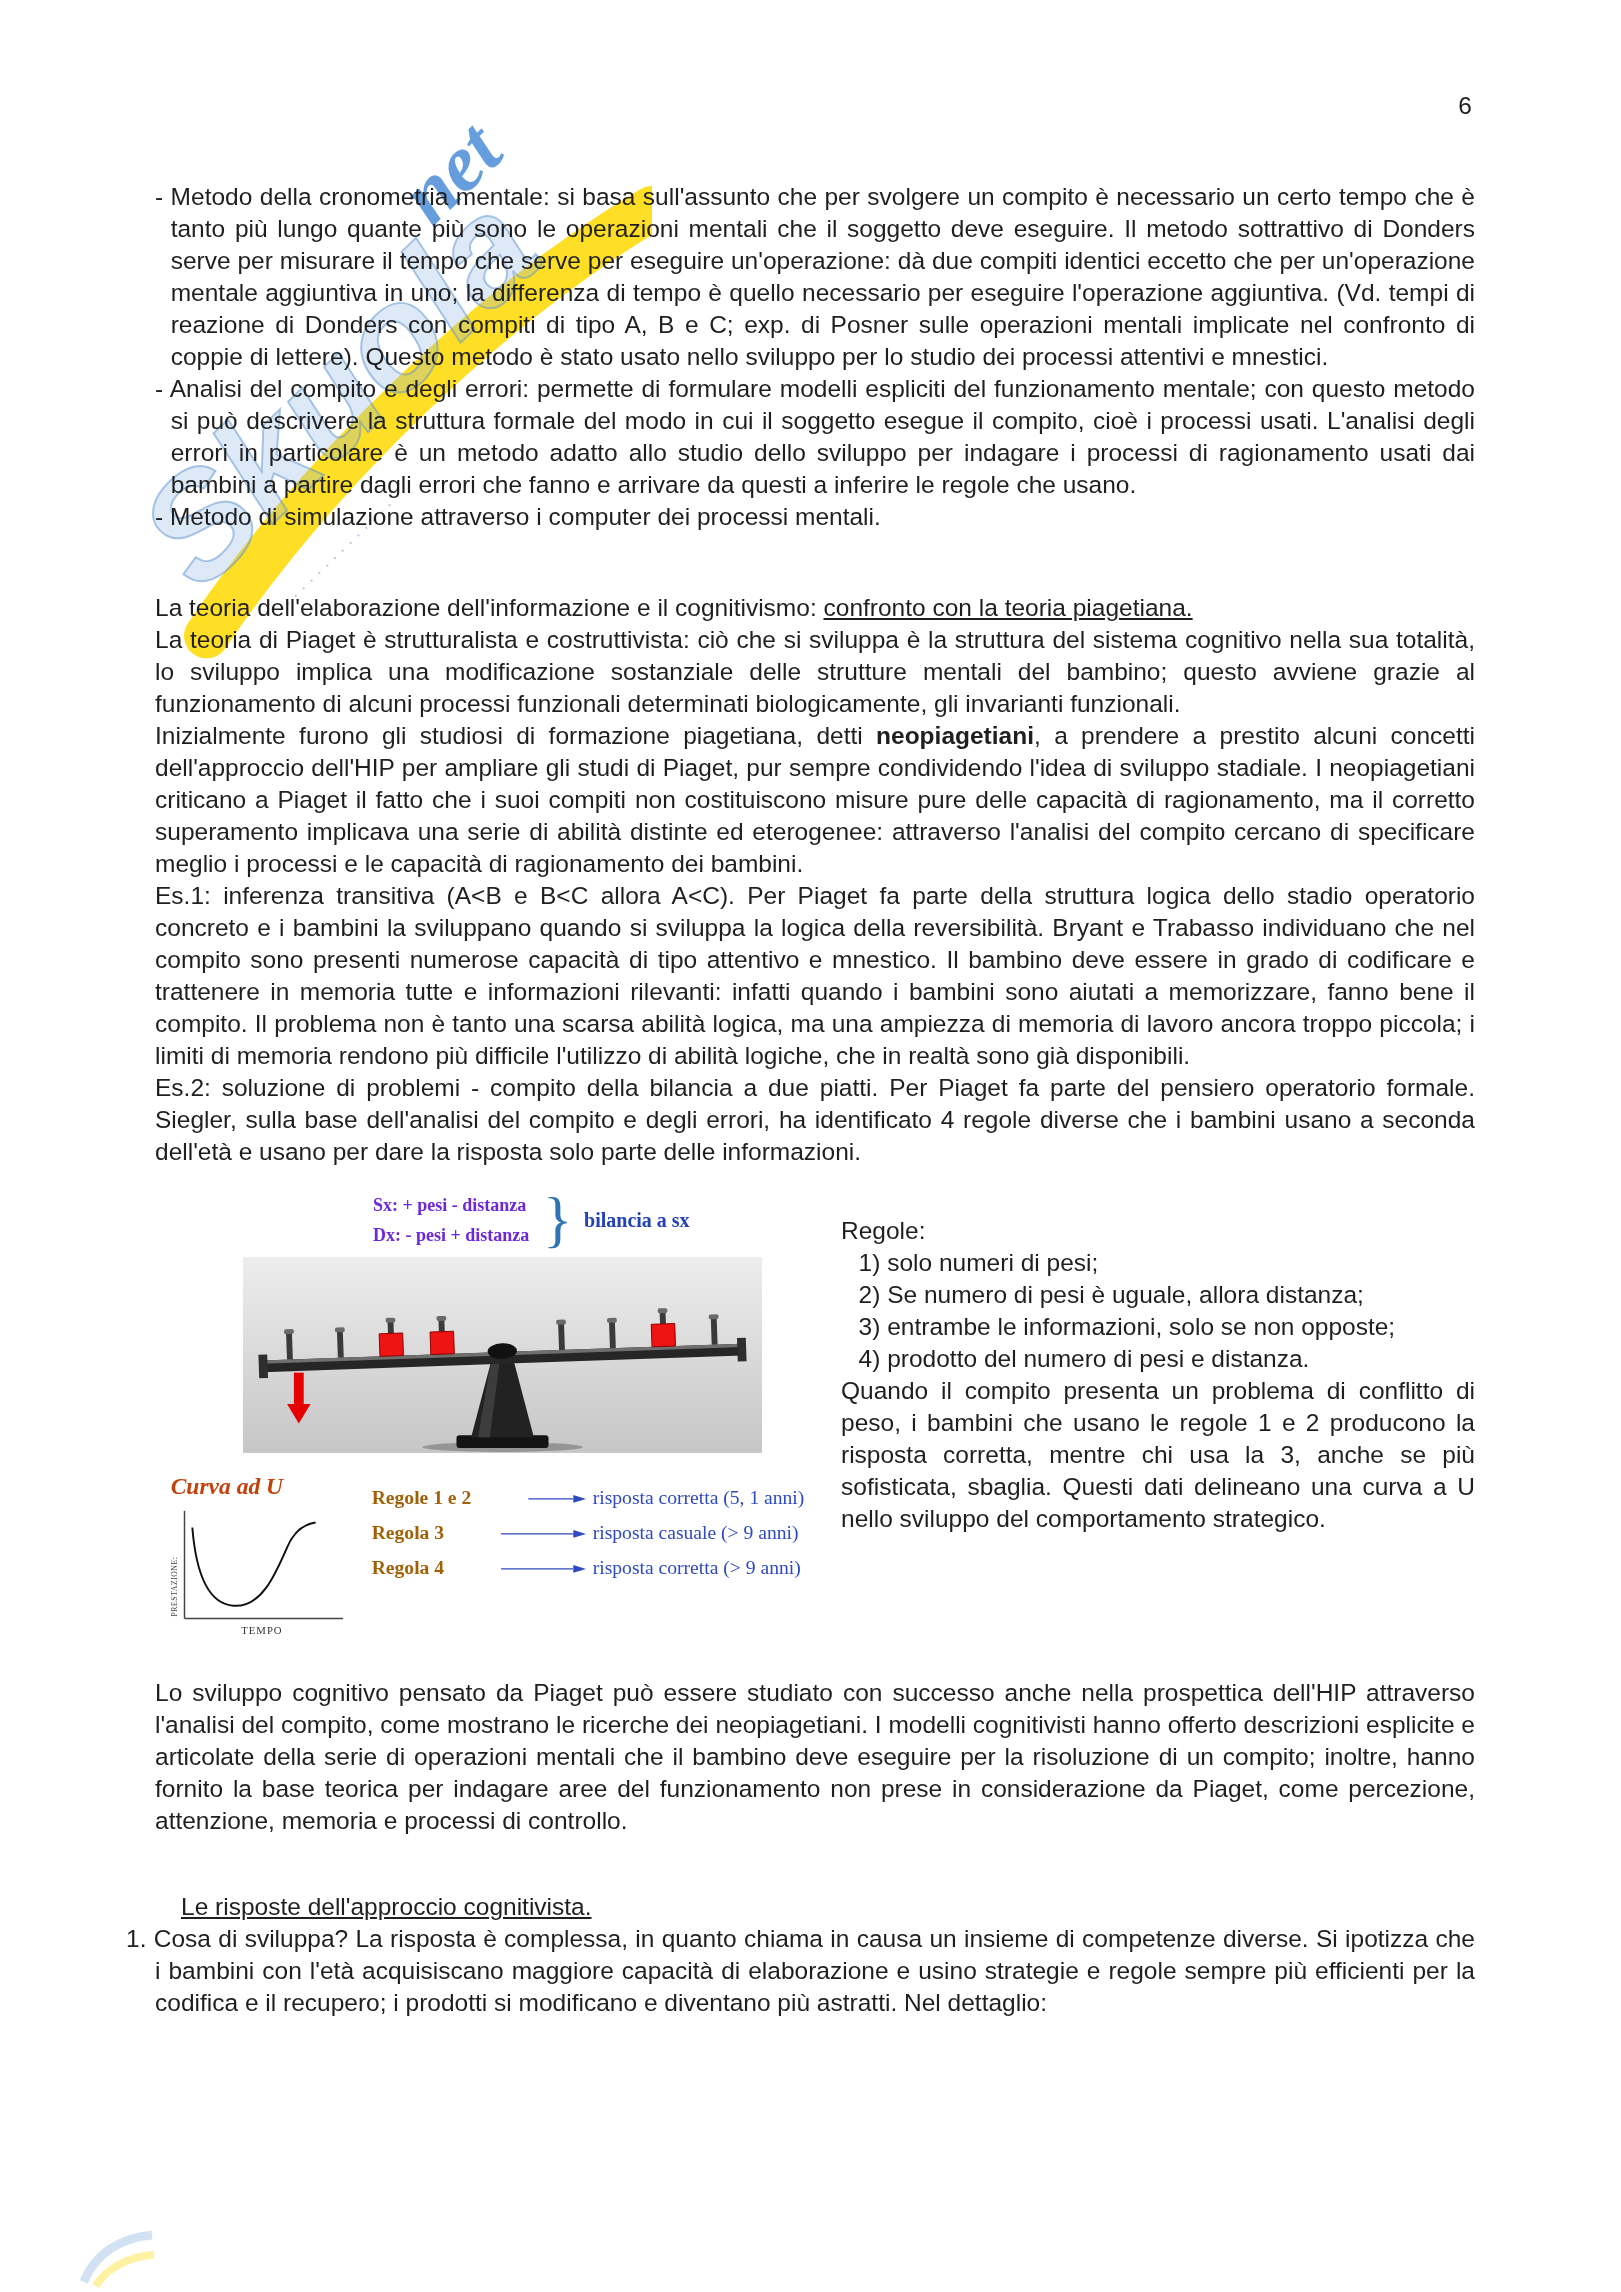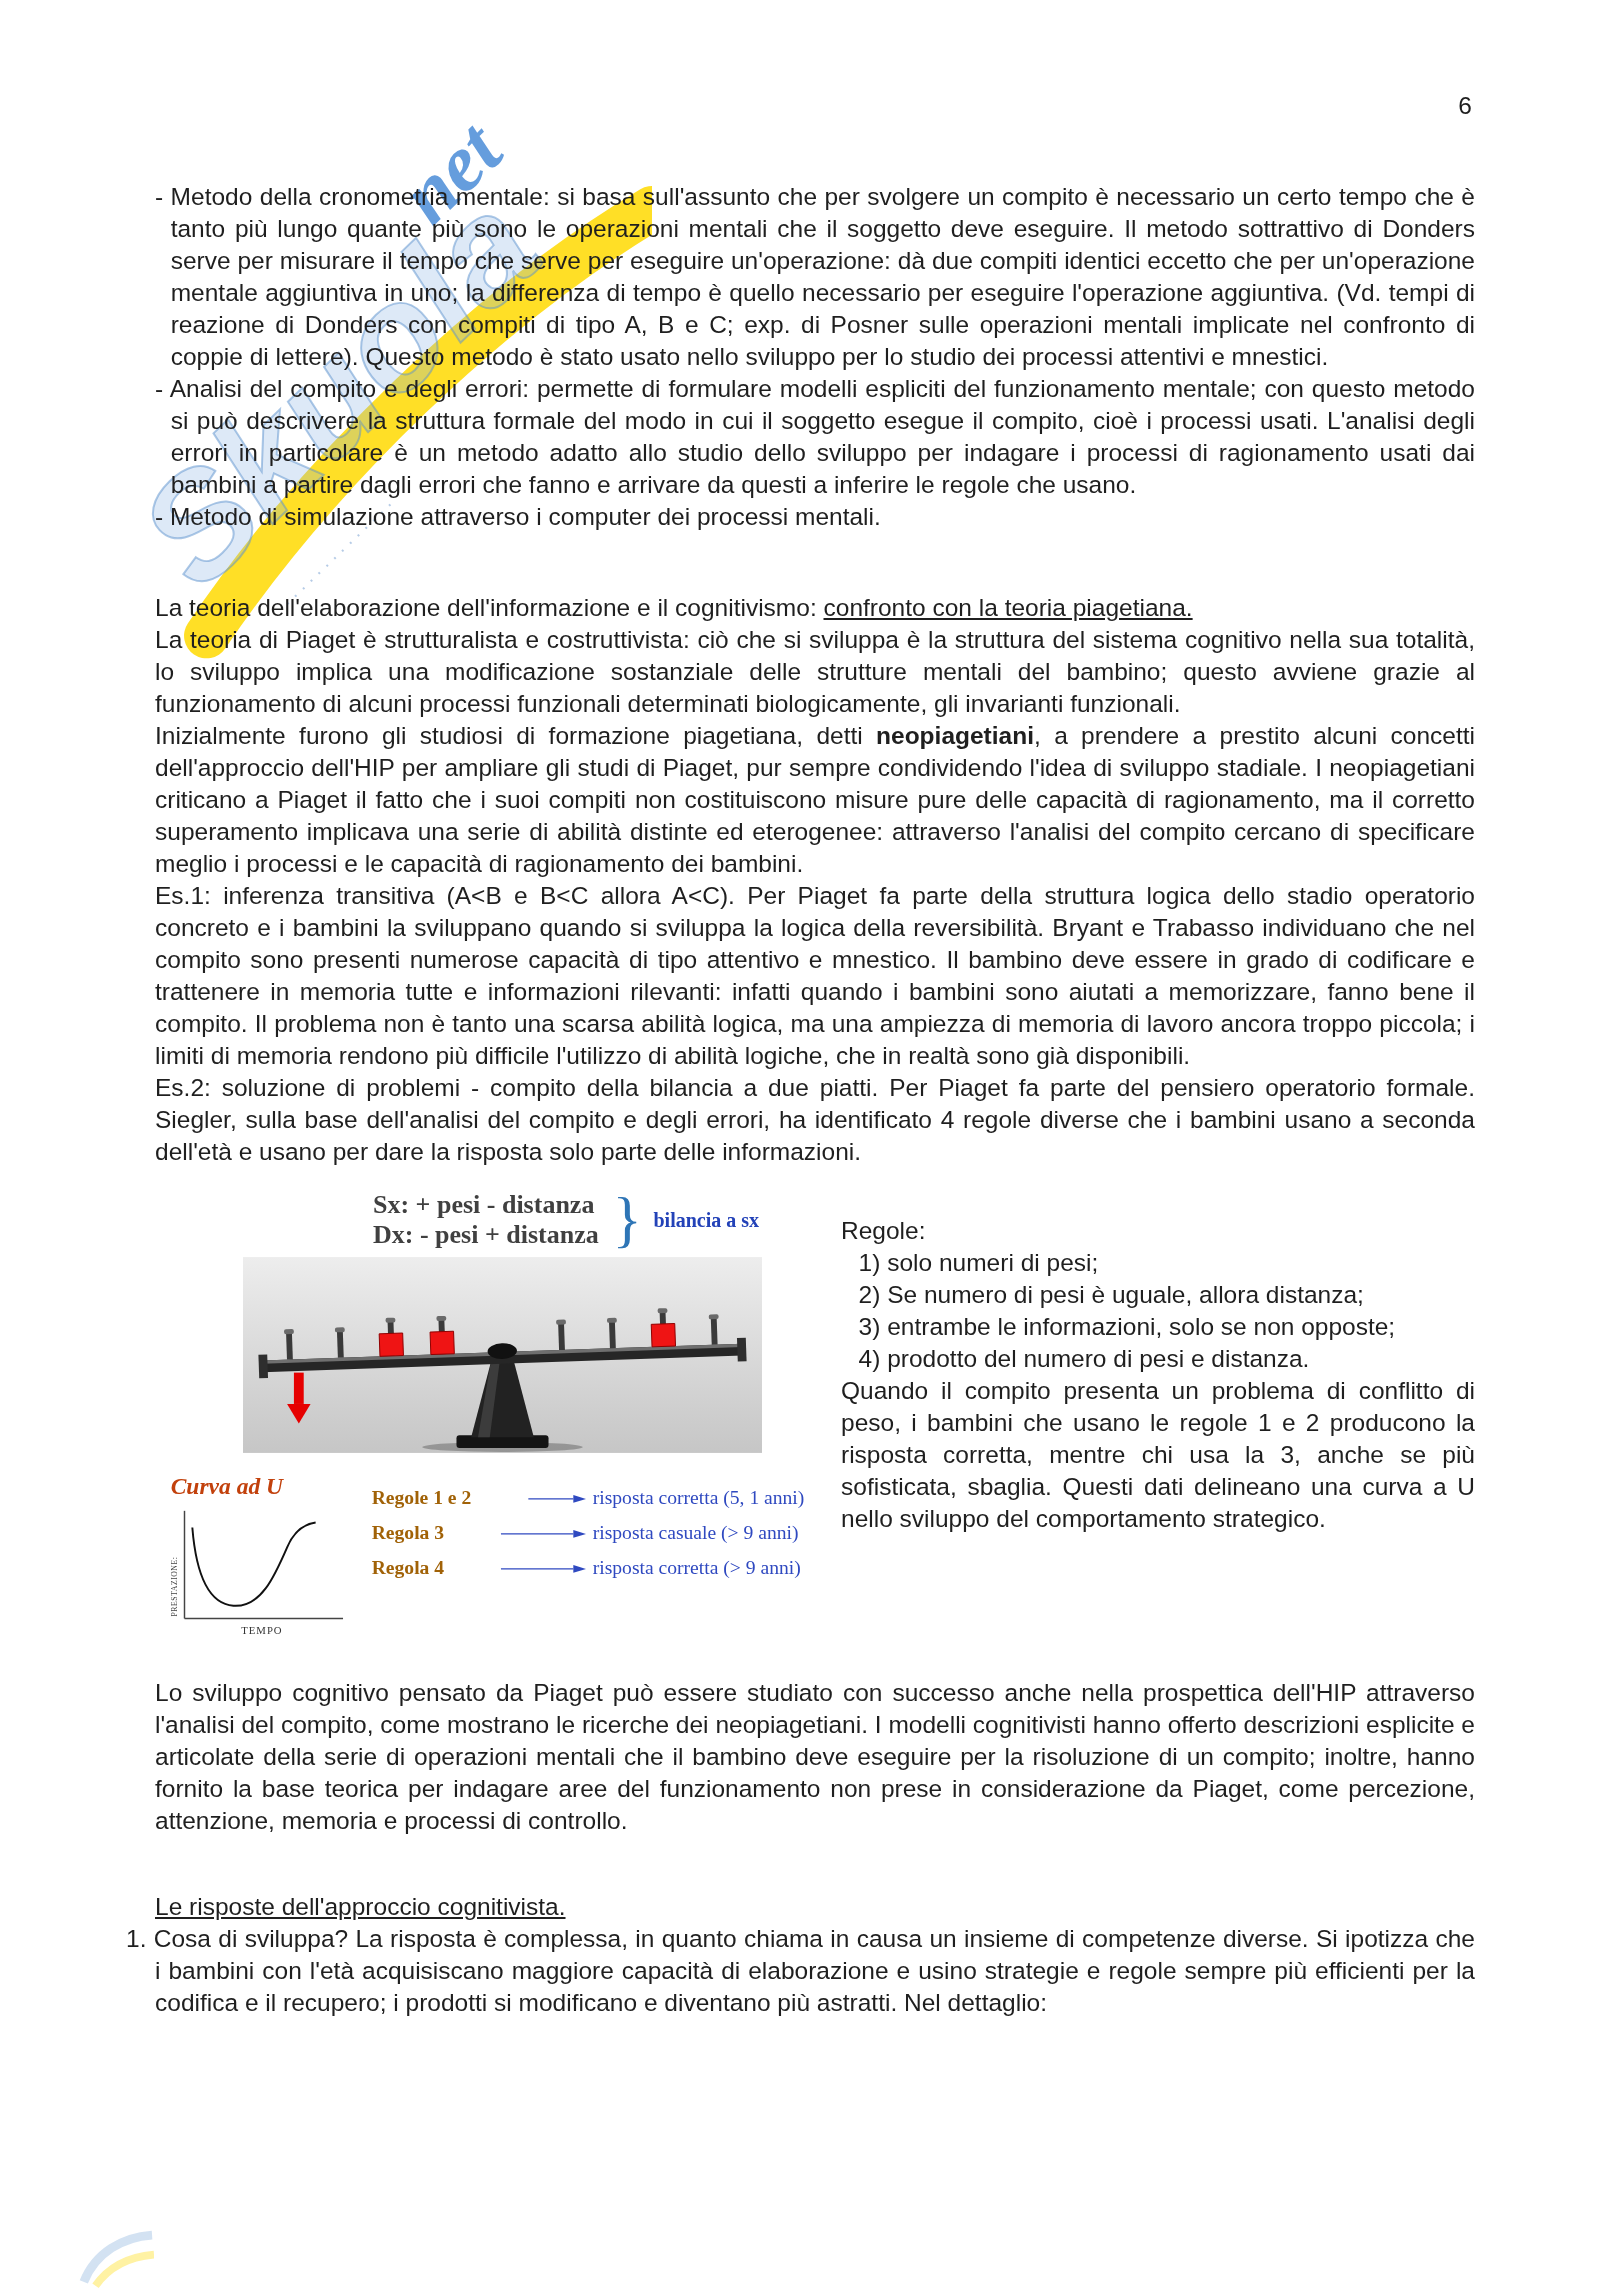--- a/index.html
+++ b/index.html
@@ -15,31 +15,31 @@
   .watermark { position:absolute; left:24.5px; top:14.7px; z-index:1; pointer-events:none; }
   .wm-foot { position:absolute; left:76px; top:2223px; z-index:1; opacity:.45; pointer-events:none; }
   .content { position:relative; z-index:2; padding:181px 146px 0 155px; }
   .page-num { position:absolute; z-index:2; top:90px; right:149px; font-size:24.5px; color:#1f1f1f; }
   p { margin:0; text-align:justify; }
   .hang { padding-left:15.7px; text-indent:-15.7px; }
   .outdent { text-indent:-29px; }
   .mt-gap { margin-top:59px; }
   .mt-fig { margin-top:21.6px; }
   .mt-p5 { margin-top:29px; }
-  .mt-h2 { margin-top:54px; }
+  .mt-h2 { margin-top:54px;margin-left:26px; }
   .b { font-weight:bold; }
   .u { text-decoration:underline; }
   .u-full { text-decoration:underline; }
 
   
   .figure-row { display:flex; align-items:flex-start; }
   .fig-left { flex:0 0 647px; width:647px; }
   .fig-right { flex:1; padding-left:39px; margin-top:5.9px; }
   .fig-labels { display:flex; align-items:center; margin-left:218px; }
-  .sxdx { font-family:"Liberation Serif", serif; font-weight:bold; color:#404040; font-size:26px; line-height:30px; white-space:nowrap; }
+  .sxdx { font-family:"Liberation Serif", serif; font-weight:bold; color:#6d28d9; font-size:18px; line-height:30px; white-space:nowrap; }
   .brace { font-family:"Liberation Serif", serif; font-size:61px; line-height:55px; font-weight:400; color:#2e75b6; margin:0 11.8px 0 13.7px; }
   .bilancia { font-family:"Liberation Serif", serif; font-weight:bold; color:#2342b8; font-size:20px; white-space:nowrap; }
   .balance-wrap { margin:7.8px 0 0 88px; }
 
   .regole-item { padding-left:17.6px; text-align:left; white-space:nowrap; }
   .regole-title { text-align:left;margin-top:20px; }
 
   
   .curve-row { display:flex; align-items:flex-start; margin-top:11.8px; }
   .curve-left { width:201px; flex:0 0 201px; }

